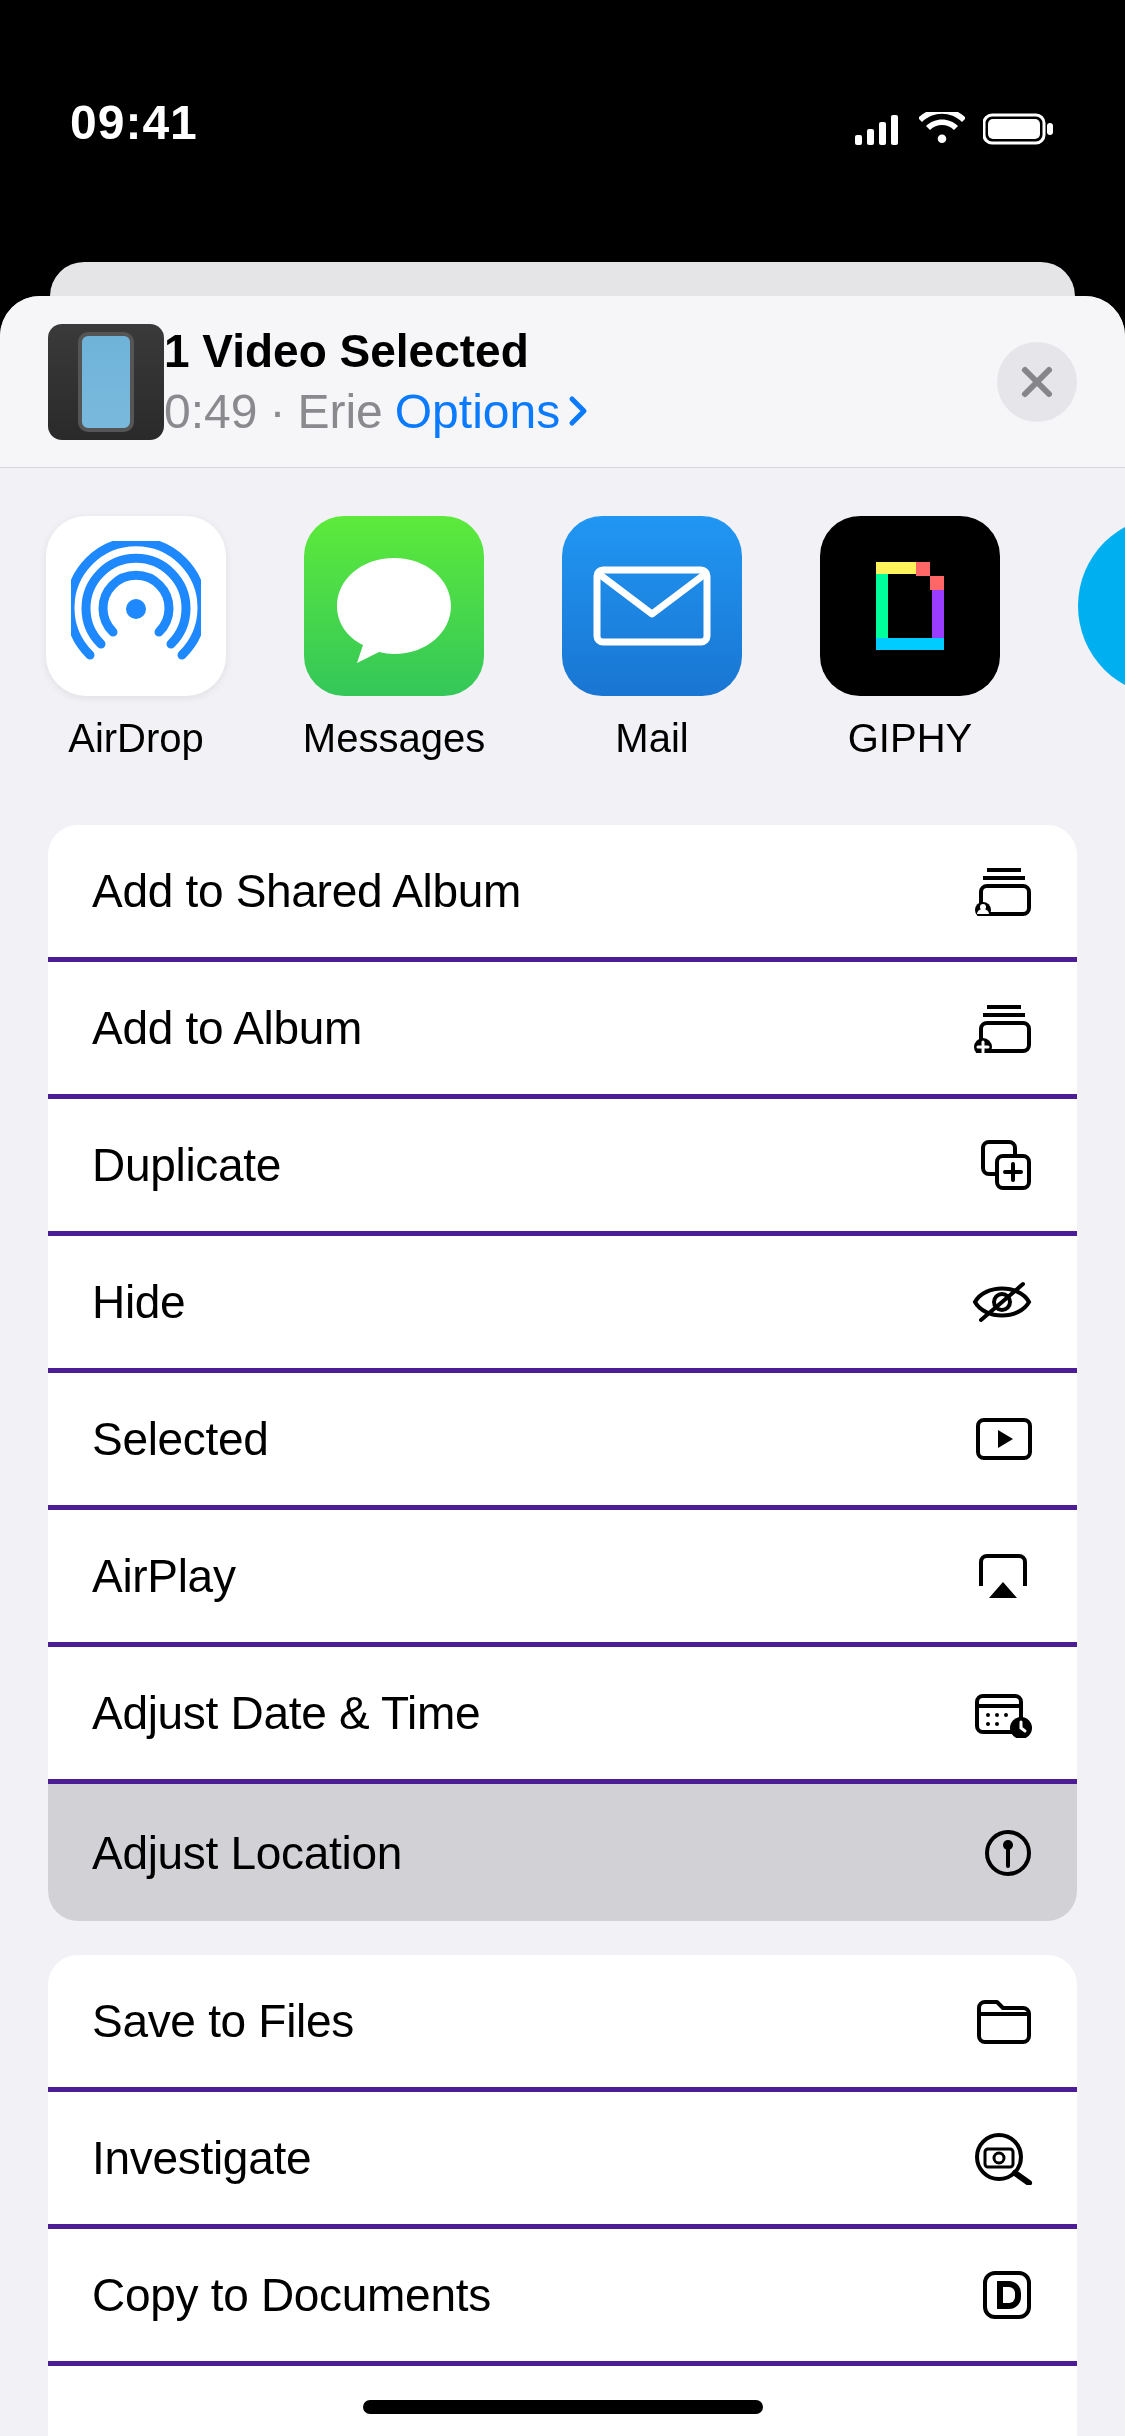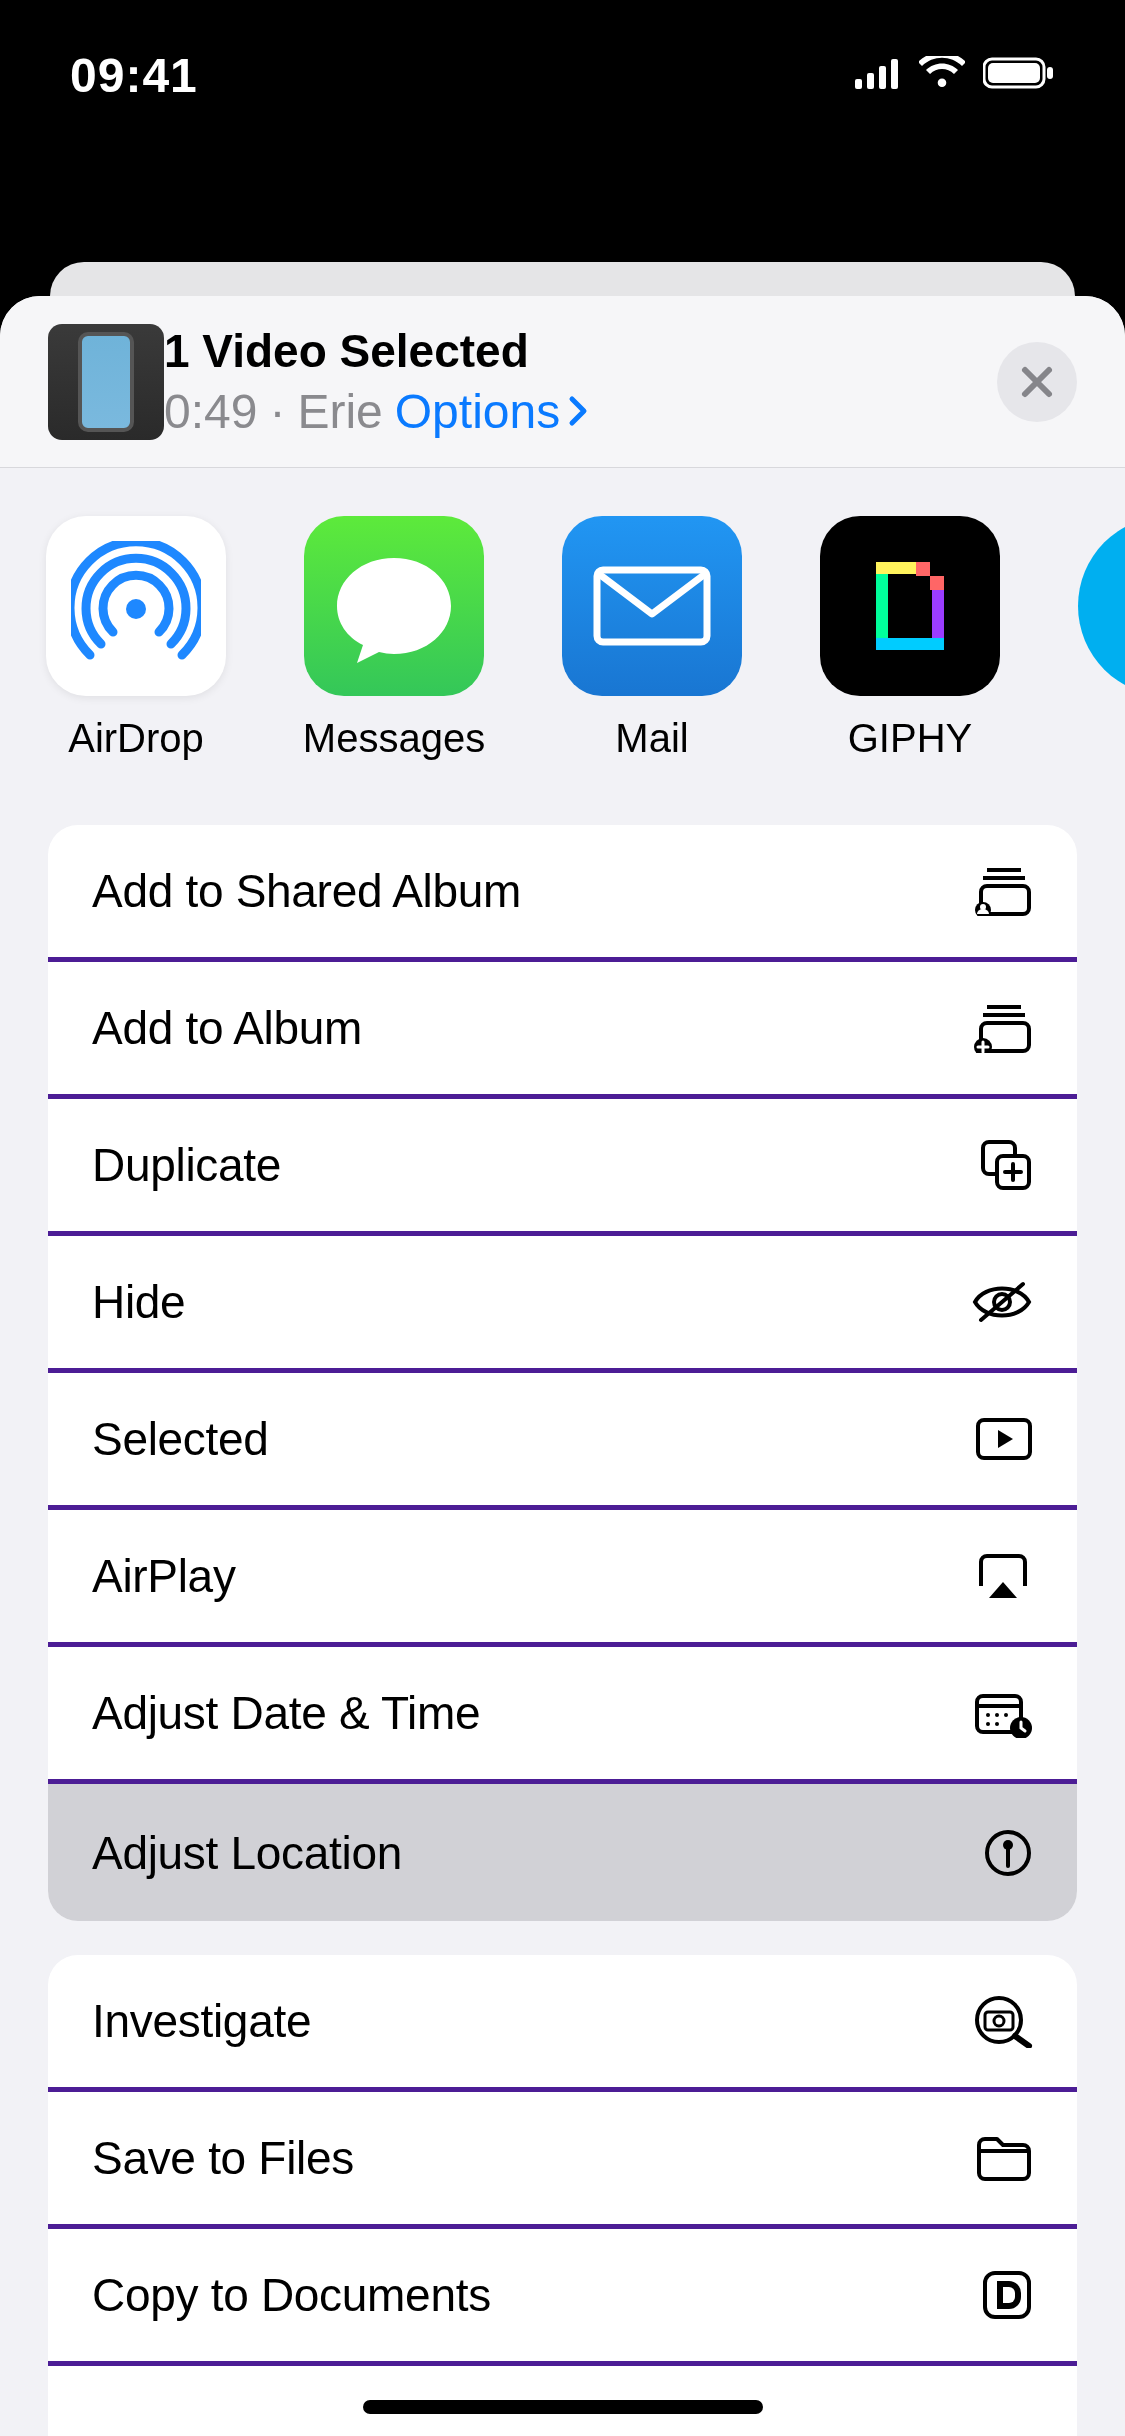--- a/index.html
+++ b/index.html
@@ -9,23 +9,23 @@
   background: #000;
   position: relative;
 }
 
 
 .status-bar {
   position: absolute;
   top: 0; left: 0; right: 0;
   height: 150px;
   display: flex;
-  align-items: center;
+  align-items: flex-end;
   justify-content: space-between;
-  padding: 12px 70px;
+  padding: 0 70px;
   color: #fff;
 }
 .status-time { font-size: 48px; font-weight: 700; letter-spacing: 1px; }
 .status-right { display: flex; align-items: center; gap: 18px; }
 
 
 .ghost {
   position: absolute;
   top: 262px;
   left: 50px; right: 50px;
@@ -328,39 +328,39 @@
             <circle cx="25" cy="25" r="21" fill="none" stroke="#000" stroke-width="4"></circle>
             <circle cx="25" cy="17" r="5" fill="#000"></circle>
             <line x1="25" y1="20" x2="25" y2="38" stroke="#000" stroke-width="4" stroke-linecap="round"></line>
           </svg>
       </div>
     </div>
   </div>
 
   <div class="group">
     <div class="row">
+      <div class="row-label">Save to Files</div>
+      <div class="row-icon">
+        <svg width="58" height="46" viewBox="0 0 58 46">
+            <path fill="none" stroke="#000" stroke-width="4" stroke-linejoin="round" d="M4 12 v26 a6 6 0 0 0 6 6 h38 a6 6 0 0 0 6-6 V16 a6 6 0 0 0 -6-6 H28 l-6-6 H10 a6 6 0 0 0 -6 6 z M4 16 h50"></path>
+          </svg>
+      </div>
+    </div>
+    <div class="row">
       <div class="row-label">Investigate</div>
       <div class="row-icon">
         <svg width="60" height="54" viewBox="0 0 60 54">
             <circle cx="26" cy="26" r="22" fill="none" stroke="#000" stroke-width="4"></circle>
             <rect x="12" y="18" width="28" height="18" rx="3" fill="none" stroke="#000" stroke-width="3"></rect>
             <circle cx="26" cy="27" r="5" fill="none" stroke="#000" stroke-width="3"></circle>
             <line x1="42" y1="42" x2="56" y2="52" stroke="#000" stroke-width="6" stroke-linecap="round"></line>
           </svg>
       </div>
     </div>
     <div class="row">
-      <div class="row-label">Save to Files</div>
-      <div class="row-icon">
-        <svg width="58" height="46" viewBox="0 0 58 46">
-            <path fill="none" stroke="#000" stroke-width="4" stroke-linejoin="round" d="M4 12 v26 a6 6 0 0 0 6 6 h38 a6 6 0 0 0 6-6 V16 a6 6 0 0 0 -6-6 H28 l-6-6 H10 a6 6 0 0 0 -6 6 z M4 16 h50"></path>
-          </svg>
-      </div>
-    </div>
-    <div class="row">
       <div class="row-label">Copy to Documents</div>
       <div class="row-icon">
         <svg width="52" height="52" viewBox="0 0 52 52">
             <rect x="4" y="4" width="44" height="44" rx="10" fill="none" stroke="#000" stroke-width="4"></rect>
             <path fill="#000" d="M16 12 h12 a12 12 0 0 1 12 12 v4 a12 12 0 0 1 -12 12 h-12 z"></path>
             <path fill="#fff" d="M22 18 h6 a6 6 0 0 1 6 6 v4 a6 6 0 0 1 -6 6 h-6 z"></path>
           </svg>
       </div>
     </div>
     <div class="row">

